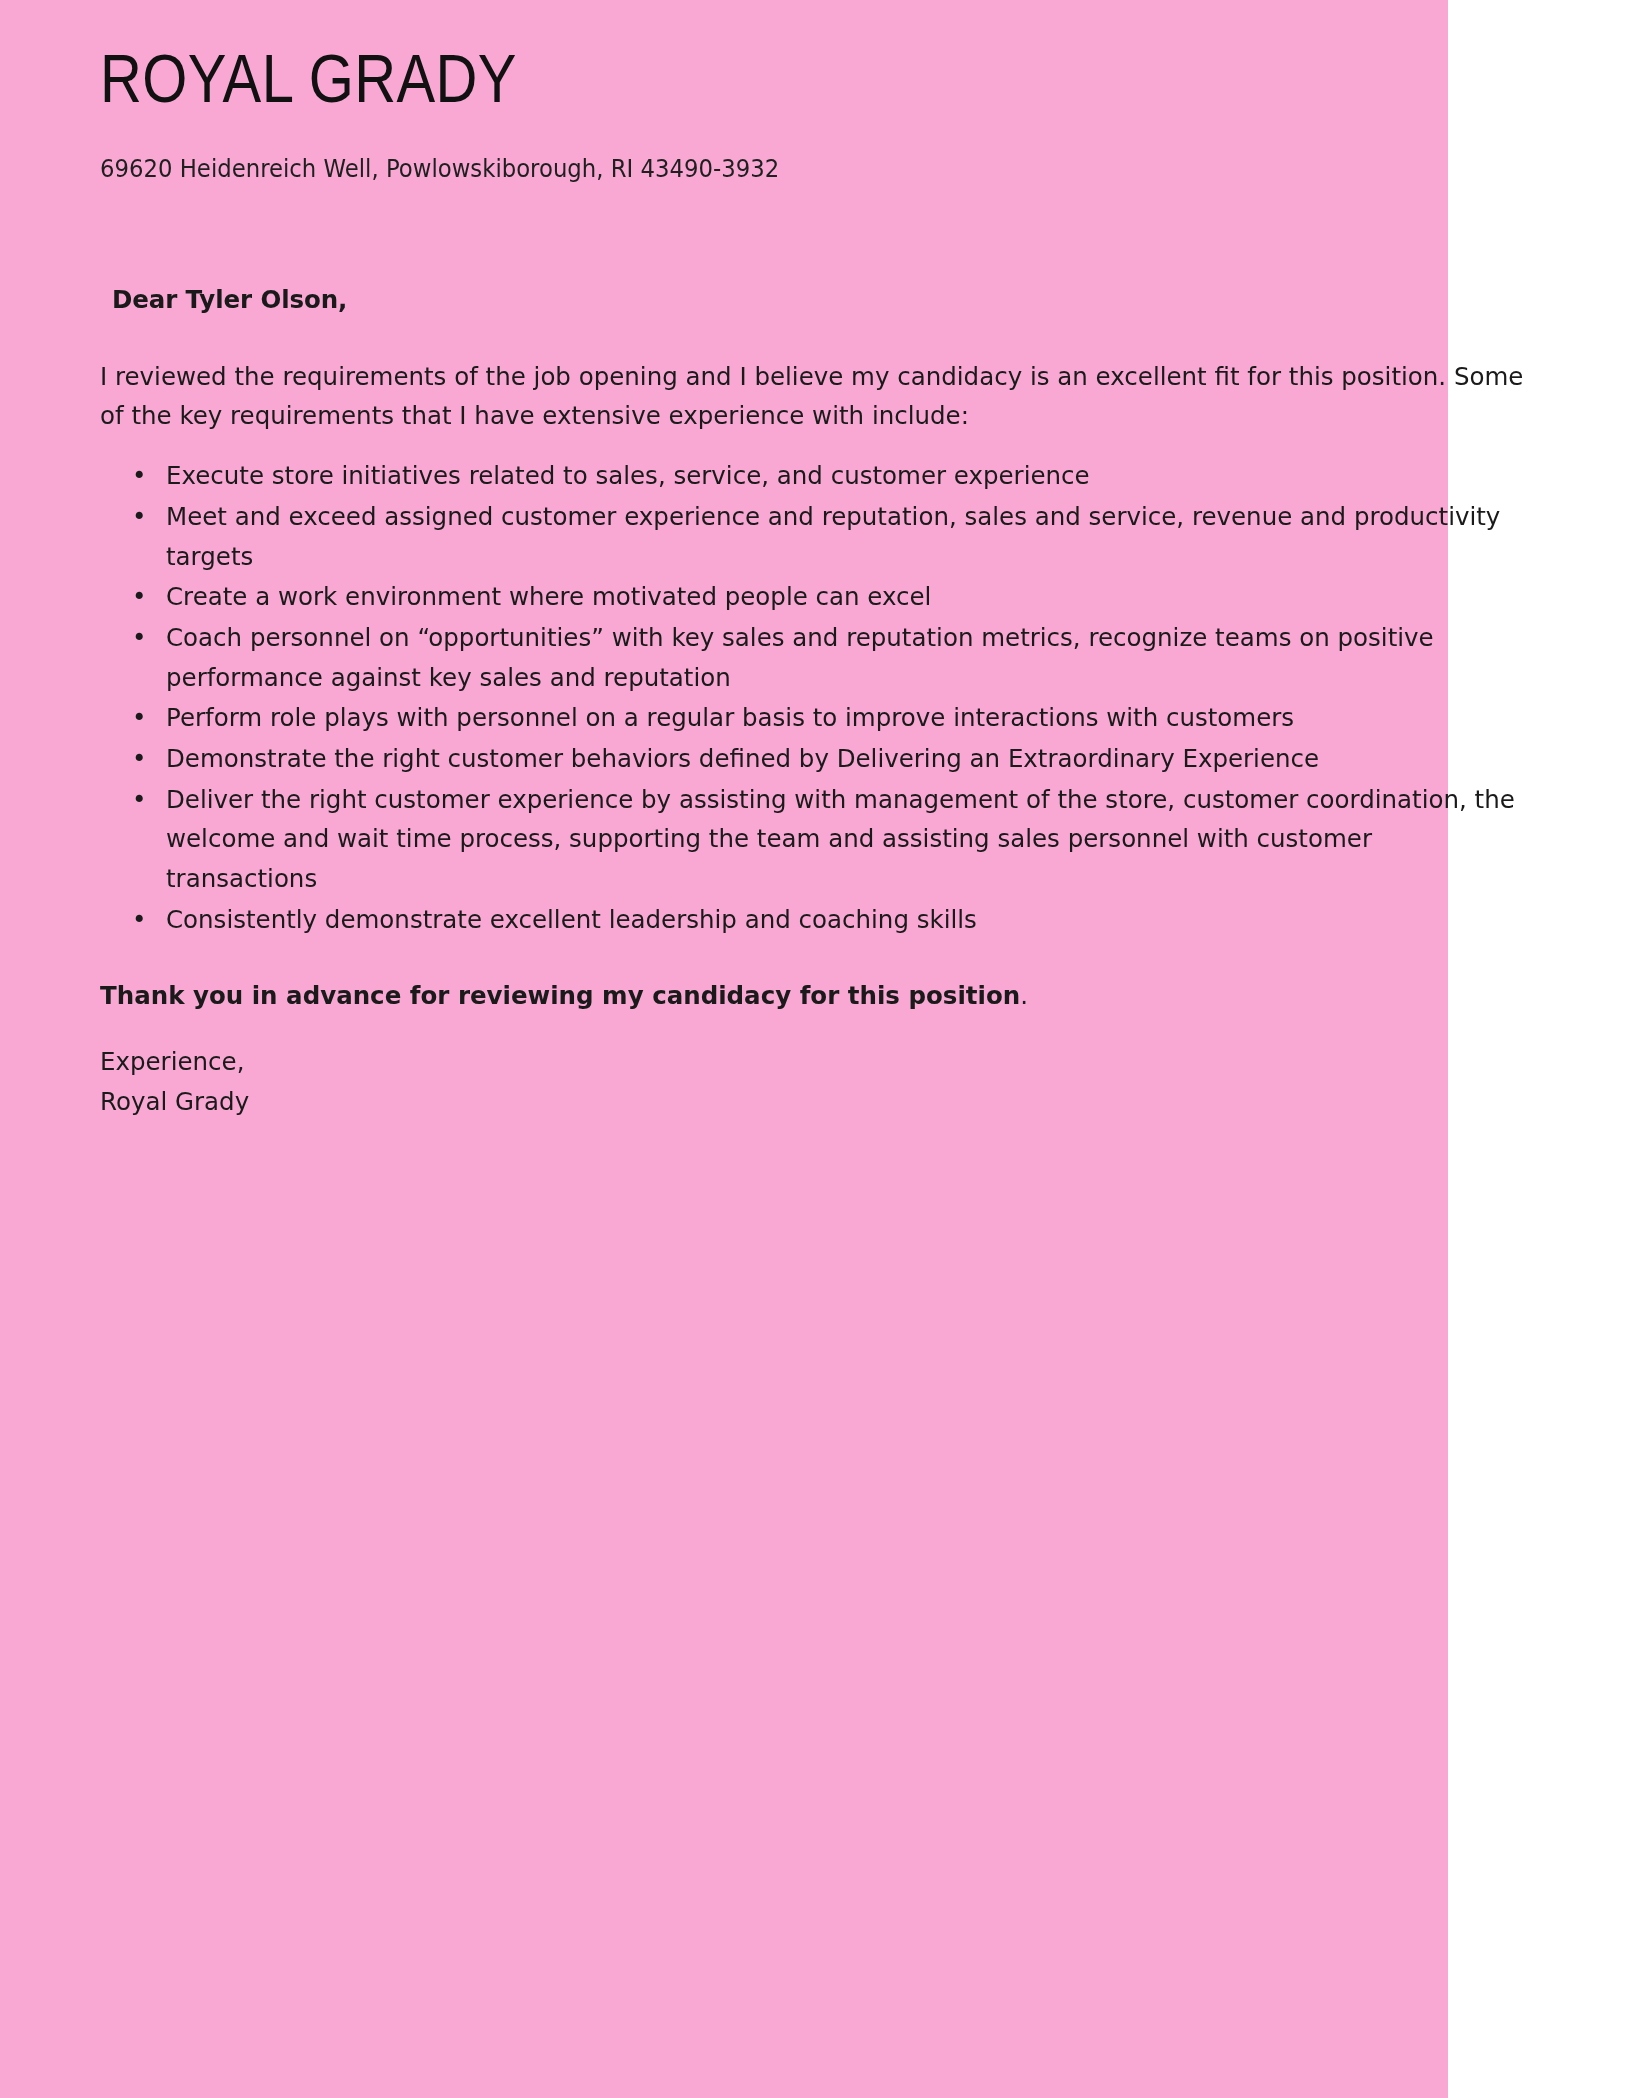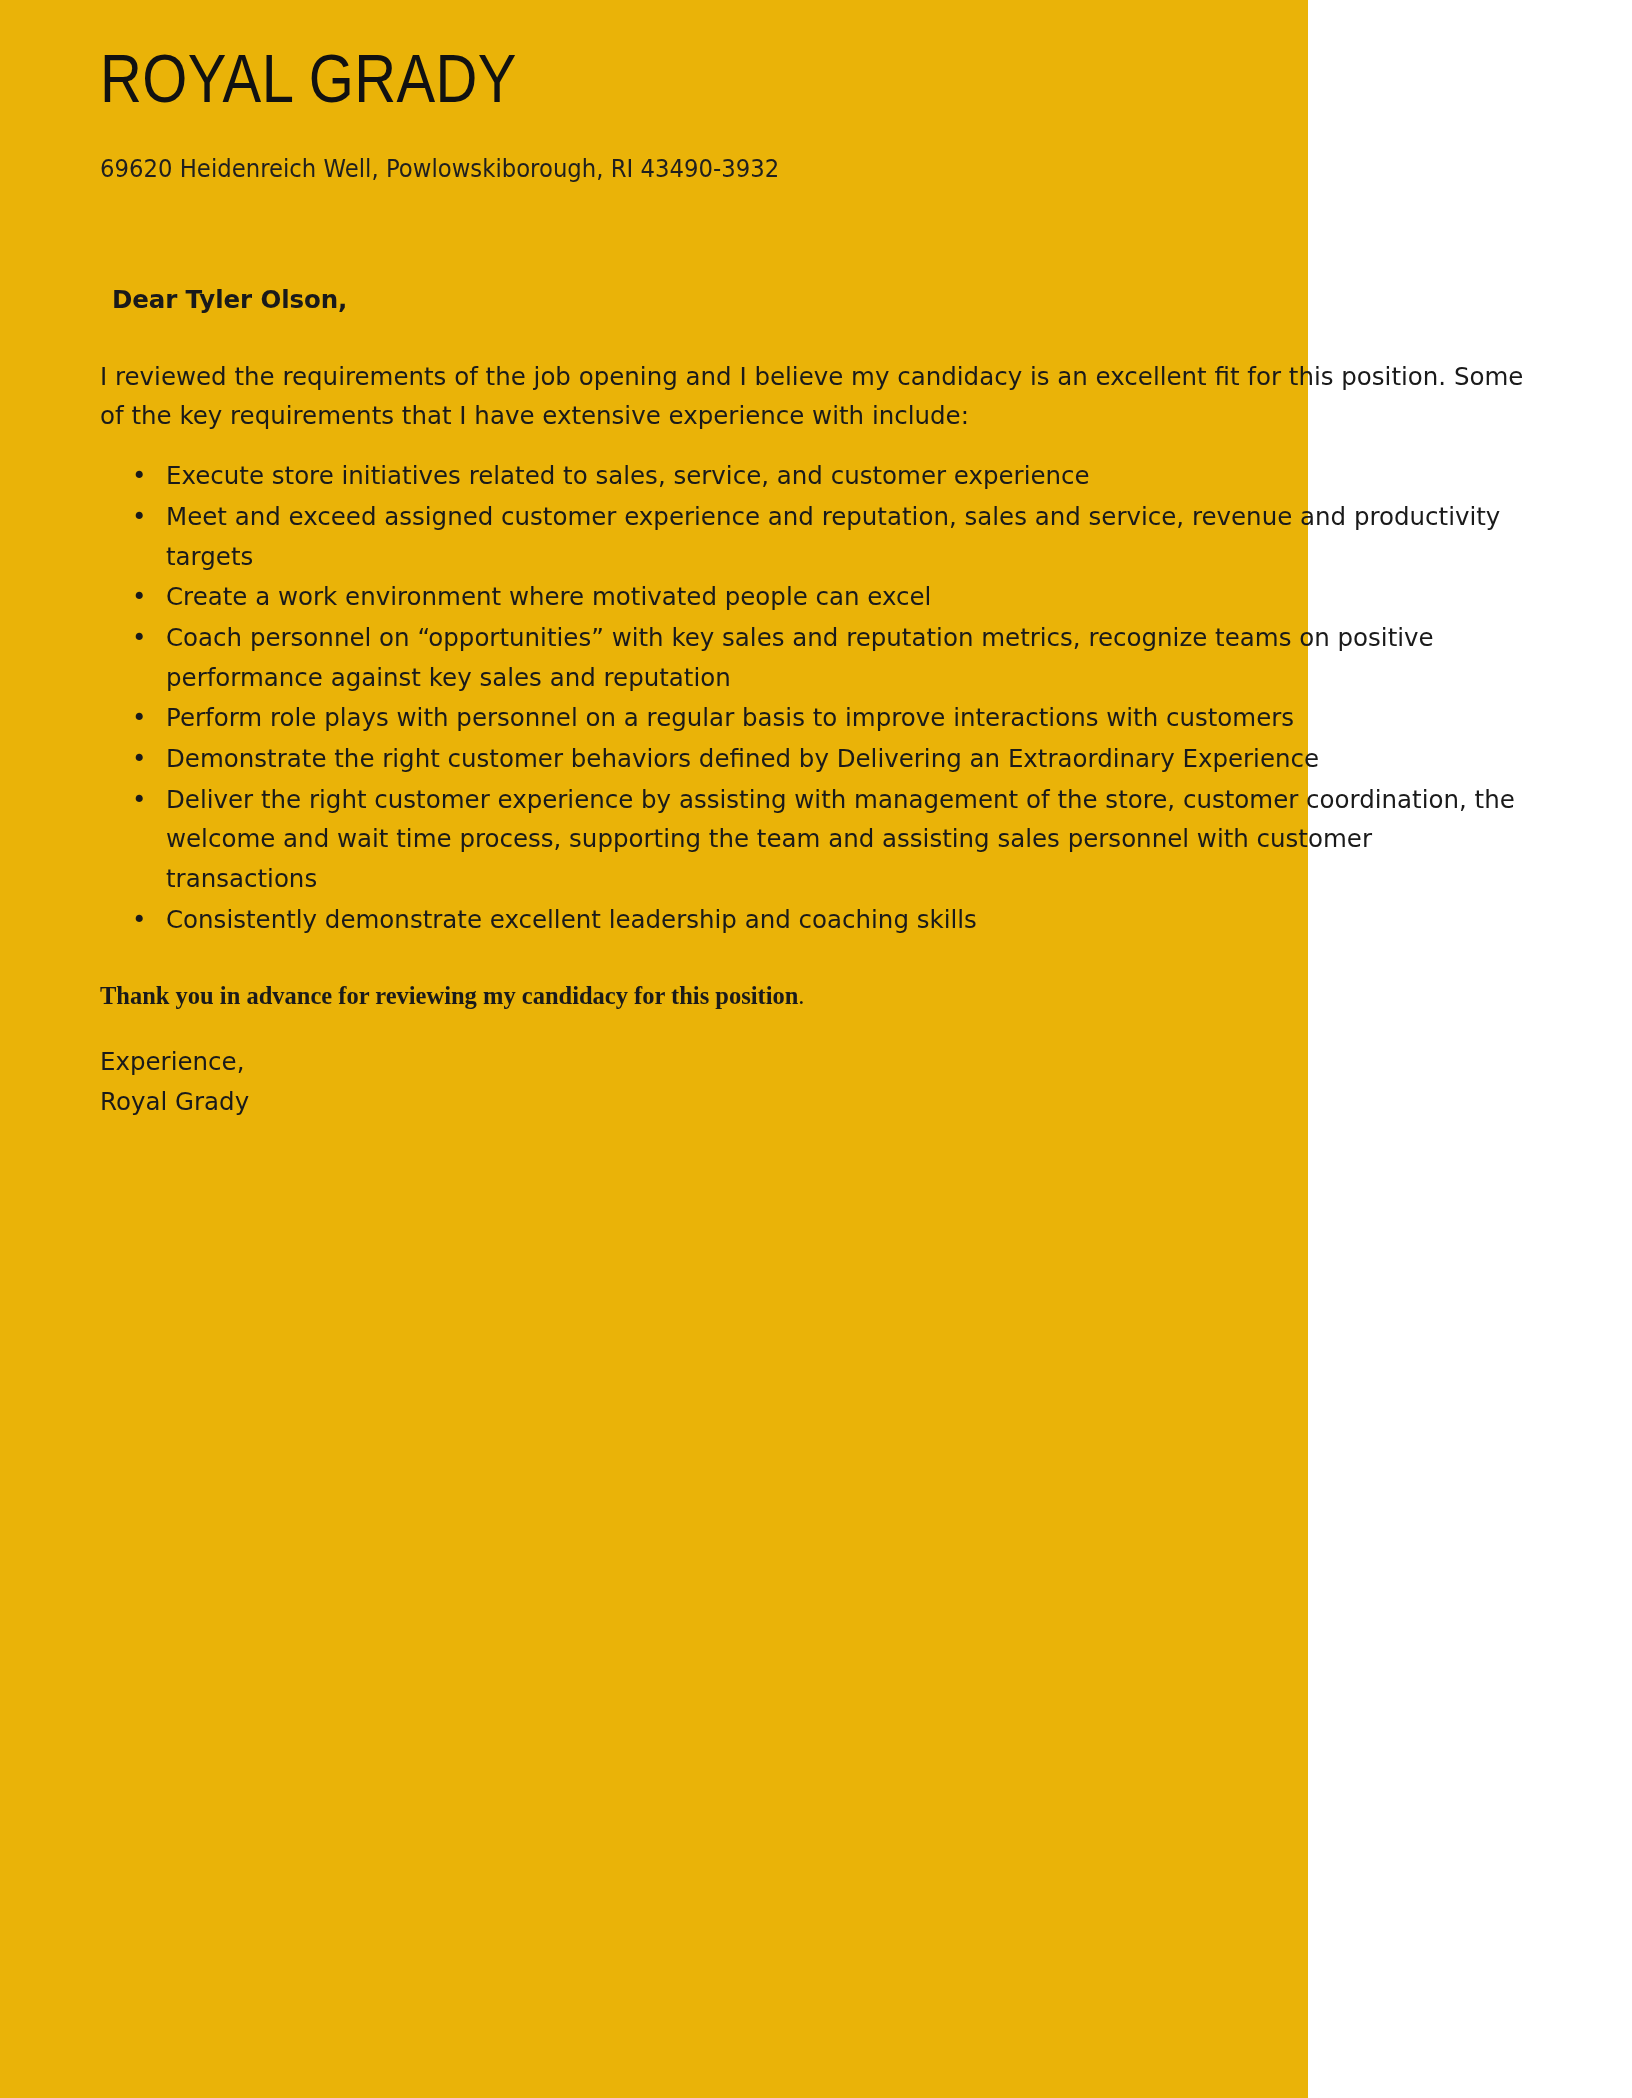--- a/index.html
+++ b/index.html
@@ -10,23 +10,23 @@
   body {
     width: 1632px;
     height: 2098px;
     font-family: "DejaVu Sans", sans-serif;
     color: #1a1a1a;
     -webkit-font-smoothing: antialiased;
   }
 
   .page {
     position: relative;
-    width: 1308px;
+    width: 1448px;
     min-height: 2098px;
-    background: #eab308;
+    background: #f9a8d4;
     box-sizing: border-box;
     padding: 0;
   }
 
   .letter {
     position: absolute;
     left: 100px;
     top: 0;
     width: 1430px;
   }
@@ -108,21 +108,20 @@
     line-height: 1.62;
     color: #1a1a1a;
   }
 
   .closing-bold {
     margin: 0;
     padding-top: 36px;
     font-size: 24.5px;
     font-weight: 700;
     line-height: 1.62;
-    font-family: Liberation Serif, serif;
   }
   .closing-bold .trailing-period {
     font-weight: 400;
   }
 
   .signoff {
     margin: 0;
     padding-top: 26px;
     font-size: 24.5px;
     line-height: 1.62;

